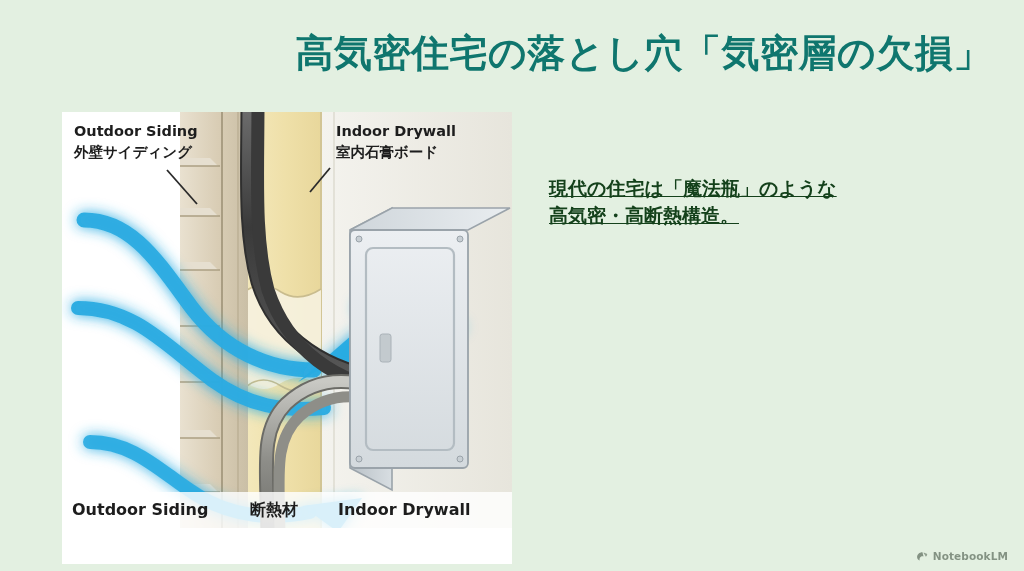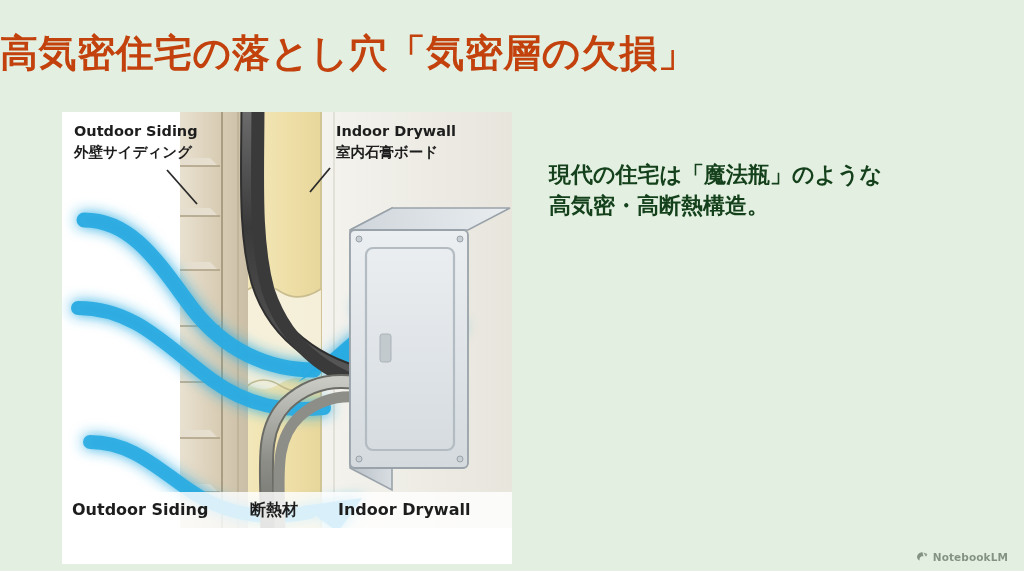--- a/index.html
+++ b/index.html
@@ -19,25 +19,25 @@
     height: 571px;
     background: #e3f0e1;
   }
 
   
   #title {
     position: absolute;
     left: 0;
     top: 28px;
     width: 992px;
-    text-align: left;
+    text-align: right;
     font-size: 38px;
     font-weight: 700;
     letter-spacing: 0.5px;
-    color: #c2410c;
+    color: #0f766e;
     font-family: "DejaVu Sans", "Liberation Sans", sans-serif;
     white-space: nowrap;
   }
 
   
   #diagram {
     position: absolute;
     left: 62px;
     top: 112px;
     width: 450px;
@@ -53,37 +53,37 @@
 
   
   #body-text {
     position: absolute;
     left: 549px;
     top: 157px;
     width: 410px;
   }
   .para {
     color: #14411b;
-    font-size: 22px;
+    font-size: 19px;
     font-weight: 700;
     line-height: 1.42;
-    margin: 2px 0 14px 0;
+    margin: 18px 0 14px 0;
     letter-spacing: 0px;
     white-space: pre-line;
     font-family: "DejaVu Sans", "Liberation Sans", sans-serif;
+    text-decoration: underline;
   }
   .para:last-child { margin-bottom: 0; }
 
   
   #watermark {
     position: absolute;
     right: 16px;
     bottom: 8px;
     display: flex;
-    align-items: center;
     gap: 4px;
     opacity: 0.62;
   }
   #watermark-label {
     font-size: 10.5px;
     font-weight: 700;
     color: #4a5a4a;
     letter-spacing: 0.1px;
     font-family: "DejaVu Sans", "Liberation Sans", sans-serif;
   }

